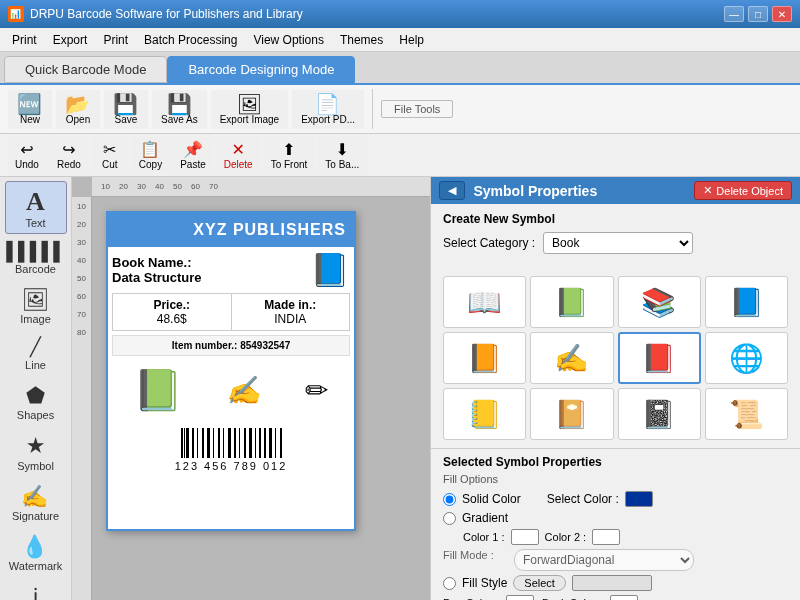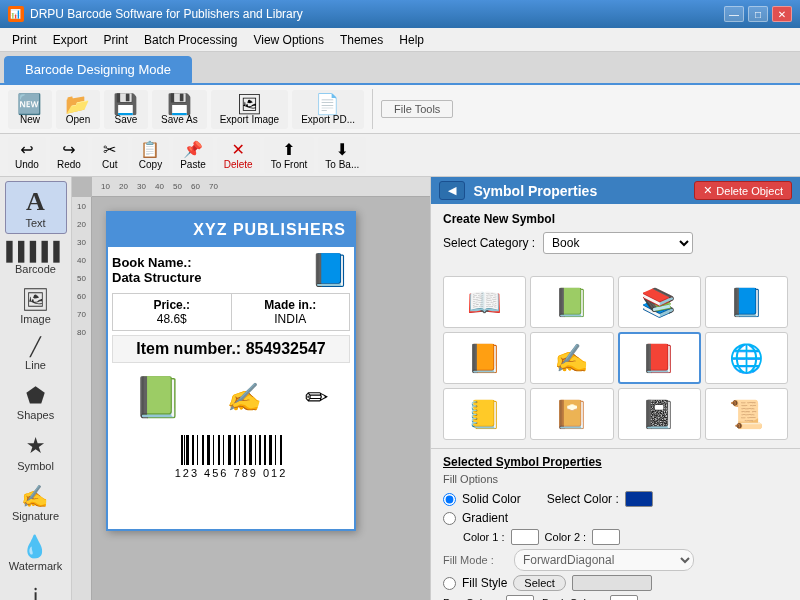--- a/index.html
+++ b/index.html
@@ -40,21 +40,21 @@
     
     
     .card { width: 250px; height: 320px; background: white; border: 2px solid #4a90d9; position: absolute; top: 10px; left: 10px; overflow: hidden; box-shadow: 2px 2px 8px rgba(0,0,0,0.3); }
     .card-header { background: #4a90d9; color: white; text-align: right; font-weight: bold; font-size: 16px; padding: 8px; letter-spacing: 1px; }
     .card-body { padding: 4px; }
     .card-book-name { font-weight: bold; font-size: 13px; margin-bottom: 4px; display: flex; justify-content: space-between; align-items: center; }
     .card-price-row { display: flex; border: 1px solid #ccc; margin-bottom: 4px; }
     .card-price-cell { flex: 1; padding: 4px 6px; text-align: center; font-size: 12px; }
     .card-price-cell:first-child { border-right: 1px solid #ccc; }
     .card-price-label { font-weight: bold; }
-    .card-item-number { background: #f5f5f5; padding: 4px 6px; font-size: 16px; font-weight: bold; border: 1px solid #ddd; margin-bottom: 4px; text-align: center; }
+    .card-item-number { background: #f5f5f5; padding: 4px 6px; font-size: 10px; font-weight: bold; border: 1px solid #ddd; margin-bottom: 4px; text-align: center; }
     .card-images-row { display: flex; justify-content: space-around; align-items: center; height: 60px; margin-bottom: 4px; }
     .card-barcode { text-align: center; padding: 4px; }
     .barcode-lines { display: flex; justify-content: center; gap: 1px; margin-bottom: 2px; }
     .barcode-line { height: 30px; background: black; }
     .barcode-number { font-size: 11px; letter-spacing: 2px; }
 
     
     .right-panel { width: 370px; background: #f0f0f0; border-left: 1px solid #ccc; display: flex; flex-direction: column; }
     .panel-header { display: flex; align-items: center; background: #3a7fc1; color: white; padding: 4px 8px; gap: 8px; }
     .panel-back-btn { background: #2c6fad; border: 1px solid #1a5090; color: white; padding: 2px 8px; border-radius: 3px; cursor: pointer; font-size: 11px; }
@@ -68,21 +68,21 @@
     
     select.panel-select { border: 1px solid #aaa; border-radius: 3px; padding: 2px 4px; font-size: 12px; background: white; }
 
     
     .symbol-grid { display: grid; grid-template-columns: repeat(4, 1fr); gap: 4px; padding: 8px 12px; }
     .symbol-cell { border: 1px solid #ccc; border-radius: 3px; height: 52px; display: flex; align-items: center; justify-content: center; background: white; cursor: pointer; font-size: 28px; }
     .symbol-cell.selected { border-color: #4a90d9; border-width: 2px; }
 
     
     .props-section { padding: 6px 12px; border-top: 1px solid #ccc; }
-    .props-title { font-weight: bold; font-size: 12px; margin-bottom: 4px; text-decoration: underline; }
+    .props-title { font-weight: bold; font-size: 12px; margin-bottom: 4px; }
     .props-subtitle { font-size: 11px; color: #555; margin-bottom: 6px; }
     
     .radio-row { display: flex; align-items: center; gap: 6px; margin-bottom: 4px; }
     .radio-row input[type=radio] { cursor: pointer; }
     .color-box { width: 28px; height: 16px; border: 1px solid #888; border-radius: 2px; cursor: pointer; display: inline-block; }
     
     
     .edit-toolbar { background: #f0f0f0; border-bottom: 1px solid #ccc; padding: 3px 8px; display: flex; align-items: center; gap: 4px; }
     .edit-btn { display: flex; flex-direction: column; align-items: center; padding: 2px 6px; border: 1px solid transparent; border-radius: 2px; cursor: pointer; font-size: 10px; min-width: 36px; }
     .edit-btn .icon { font-size: 16px; }
@@ -107,20 +107,23 @@
   <span class="menu-item">Print</span>
   <span class="menu-item">Export</span>
   <span class="menu-item">Print</span>
   <span class="menu-item">Batch Processing</span>
   <span class="menu-item">View Options</span>
   <span class="menu-item">Themes</span>
   <span class="menu-item">Help</span>
 </div>
 
 <div class="tab-bar">
+  <div class="tab inactive">
+    <span>Quick Barcode Mode</span>
+  </div>
   <div class="tab active">
     <span>Barcode Designing Mode</span>
   </div>
 </div>
 
 <div style="background:#f5f5f5; border-bottom:1px solid #ccc; padding:4px 8px; display:flex; align-items:center; gap:4px;">
   <button class="tool-btn">
     <span class="tool-icon">🆕</span>
     <span>New</span>
   </button>
@@ -379,21 +382,21 @@
         <input type="radio" name="fill" style="">
         <span>Gradient</span>
       </div>
       <div style="display:flex;align-items:center;gap:6px;padding-left:20px;margin-bottom:4px;font-size:11px;">
         <span>Color 1 :</span>
         <span class="color-box" style="background:white;"></span>
         <span>Color 2 :</span>
         <span class="color-box" style="background:white;"></span>
       </div>
 
-      <div style="display:flex;align-items:center;gap:6px;margin-bottom:4px;opacity:0.6;">
+      <div style="display:flex;gap:6px;margin-bottom:4px;opacity:0.6;">
         <span style="font-size:11px;min-width:65px;">Fill Mode :</span>
         <select class="panel-select" style="width:180px;border-radius:10px;">
           <option>ForwardDiagonal</option>
           <option>BackwardDiagonal</option>
           <option>Horizontal</option>
           <option>Vertical</option>
         </select>
       </div>
 
       <div class="radio-row">

